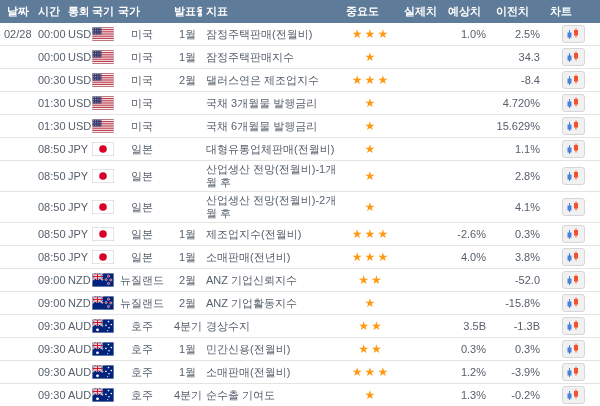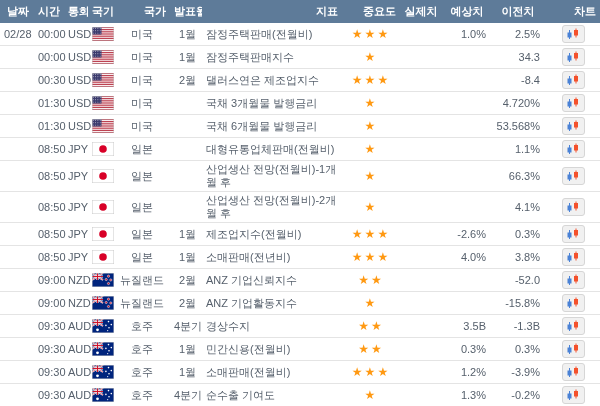--- a/index.html
+++ b/index.html
@@ -10,24 +10,24 @@
   *{box-sizing:border-box;}
   html,body{margin:0;padding:0;background:#fff;}
   .wrap{
     width:600px;height:406px;overflow:hidden;background:#fff;
     font-family:"Liberation Sans","DejaVu Sans",sans-serif;
   }
   table{border-collapse:collapse;table-layout:fixed;width:600px;}
   thead th{
     background:var(--header-bg);color:var(--header-text);
     font-size:11px;font-weight:bold;height:23px;padding:0 4px;
-    text-align:right;white-space:nowrap;overflow:hidden;
+    text-align:left;white-space:nowrap;overflow:hidden;
   }
   thead th.a-left{text-align:center;padding-left:6px;}
-  thead th.a-right{text-align:center;padding-right:6px;}
+  thead th.a-right{text-align:left;padding-right:6px;}
   tbody td{
     font-size:11px;color:var(--body-text);
     border-bottom:1px solid var(--row-border);
     height:20px;padding:2px 4px;vertical-align:middle;
     line-height:13px;white-space:nowrap;overflow:visible;
   }
   td.a-left{text-align:left;}
   td.a-center{text-align:center;}
   td.a-right{text-align:right;padding-right:6px;}
   td.c-indicator{white-space:normal;}
@@ -286,21 +286,21 @@
                 <circle cx="5.8999999999999995" cy="6.1" r="0.45" fill="#fff"></circle>
                 <circle cx="8.2" cy="6.1" r="0.45" fill="#fff"></circle>
                 <rect x="0.25" y="0.25" width="21.5" height="13.5" fill="none" stroke="#c9c9c9" stroke-width="0.5"></rect>
               </svg></span></td>
           <td class="a-center">미국</td>
           <td class="a-right"></td>
           <td class="a-left c-indicator"><span>국채 6개월물 발행금리</span></td>
           <td class="a-center"><span class="stars">★</span></td>
           <td class="a-right"></td>
           <td class="a-right"></td>
-          <td class="a-right">53.568%</td>
+          <td class="a-right">15.629%</td>
           <td class="a-center"><button class="chart-btn">
               <span style="line-height: 0;"><svg width="14" height="12" viewBox="0 0 14 12">
                   <line x1="3.5" y1="2" x2="3.5" y2="11" stroke="#4a82d6" stroke-width="1"></line>
                   <rect x="1.5" y="4.5" width="4" height="5" fill="#4a82d6"></rect>
                   <line x1="10" y1="0.5" x2="10" y2="9.5" stroke="#f4512c" stroke-width="1"></line>
                   <rect x="8" y="2" width="4" height="5.5" fill="#f4512c"></rect>
                 </svg></span>
             </button></td>
         </tr>
         <tr>
@@ -336,21 +336,21 @@
                 <rect width="22" height="14" fill="#fff"></rect>
                 <circle cx="11" cy="7" r="3.8" fill="#d80027"></circle>
                 <rect x="0.25" y="0.25" width="21.5" height="13.5" fill="none" stroke="#c9c9c9" stroke-width="0.5"></rect>
               </svg></span></td>
           <td class="a-center">일본</td>
           <td class="a-right"></td>
           <td class="a-left c-indicator"><span>산업생산 전망(전월비)-1개월 후</span></td>
           <td class="a-center"><span class="stars">★</span></td>
           <td class="a-right"></td>
           <td class="a-right"></td>
-          <td class="a-right">66.3%</td>
+          <td class="a-right">2.8%</td>
           <td class="a-center"><button class="chart-btn">
               <span style="line-height: 0;"><svg width="14" height="12" viewBox="0 0 14 12">
                   <line x1="3.5" y1="2" x2="3.5" y2="11" stroke="#4a82d6" stroke-width="1"></line>
                   <rect x="1.5" y="4.5" width="4" height="5" fill="#4a82d6"></rect>
                   <line x1="10" y1="0.5" x2="10" y2="9.5" stroke="#f4512c" stroke-width="1"></line>
                   <rect x="8" y="2" width="4" height="5.5" fill="#f4512c"></rect>
                 </svg></span>
             </button></td>
         </tr>
         <tr>

